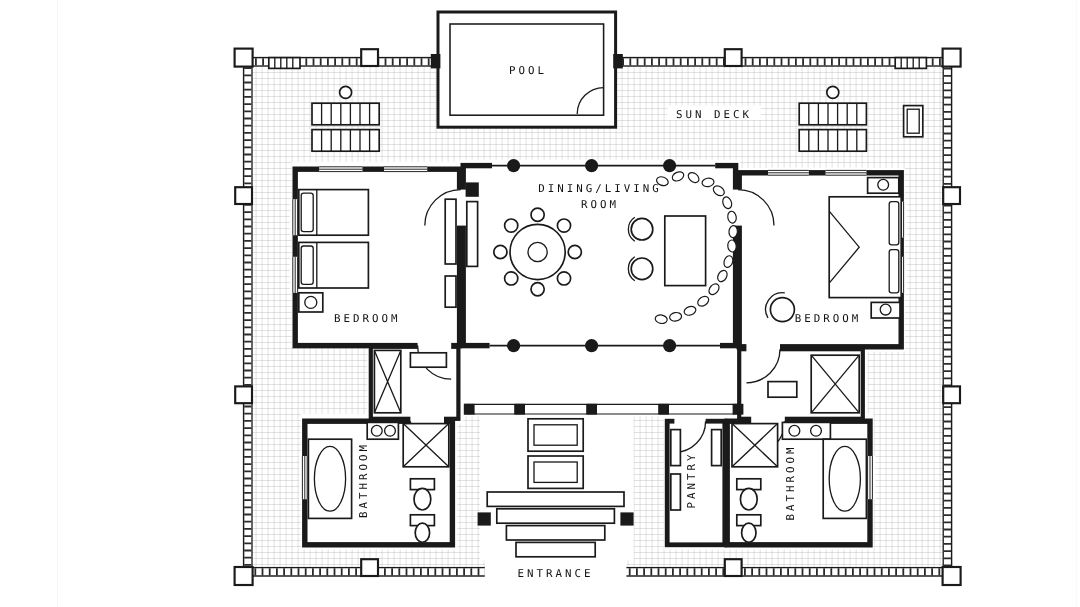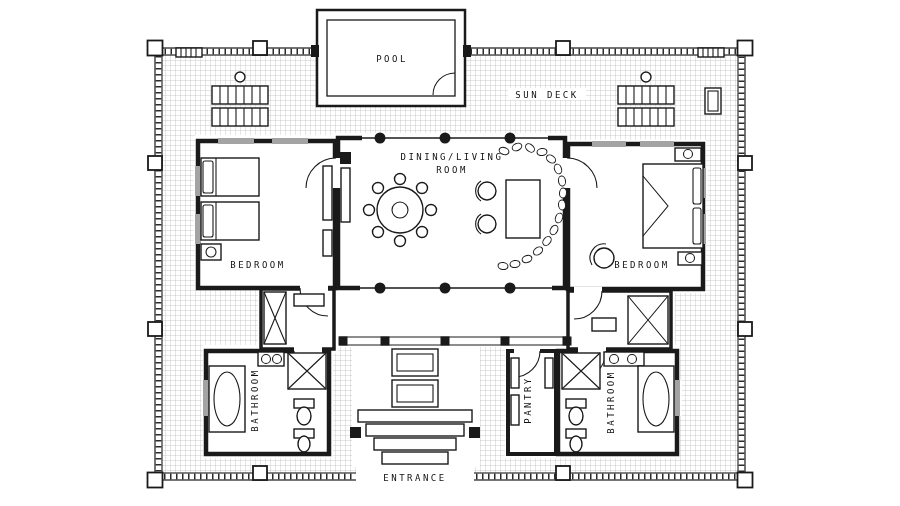--- a/index.html
+++ b/index.html
@@ -1,17 +1,17 @@
 <!DOCTYPE html>
 <html><head>
 <meta charset="utf-8">
 <style>
   html,body{margin:0;padding:0;background:#ffffff;}
   .stage{position:relative;width:849px;height:506px;background:#e5e5e5;overflow:hidden;
-         font-family:"DejaVu Sans Mono",monospace;}
+         font-family:"DejaVu Sans Mono",monospace;margin-left:48px;}
   svg{position:absolute;left:0;top:0;}
   .lbl{font-family:"DejaVu Sans Mono",monospace;font-size:9px;letter-spacing:2.5px;
        fill:#111111;font-weight:500;}
   .wall{fill:#ffffff;stroke:#1a1a1a;}
   .thin{stroke:#1a1a1a;fill:none;}
   .furn{fill:#ffffff;stroke:#1a1a1a;stroke-width:1.4;}
   .furnl{fill:none;stroke:#1a1a1a;stroke-width:1.1;}
   .doorarc{fill:none;stroke:#1a1a1a;stroke-width:1.1;}
   .post{fill:#ffffff;stroke:#1a1a1a;stroke-width:1.8;}
   .dot{fill:#1a1a1a;}

